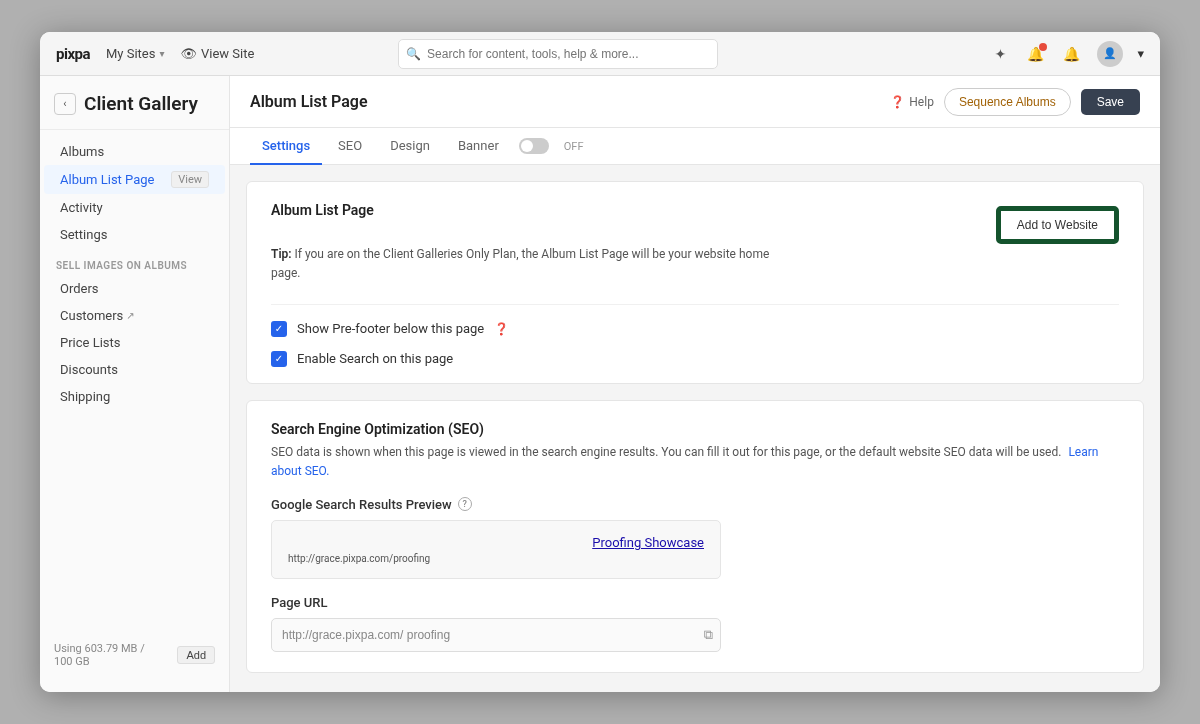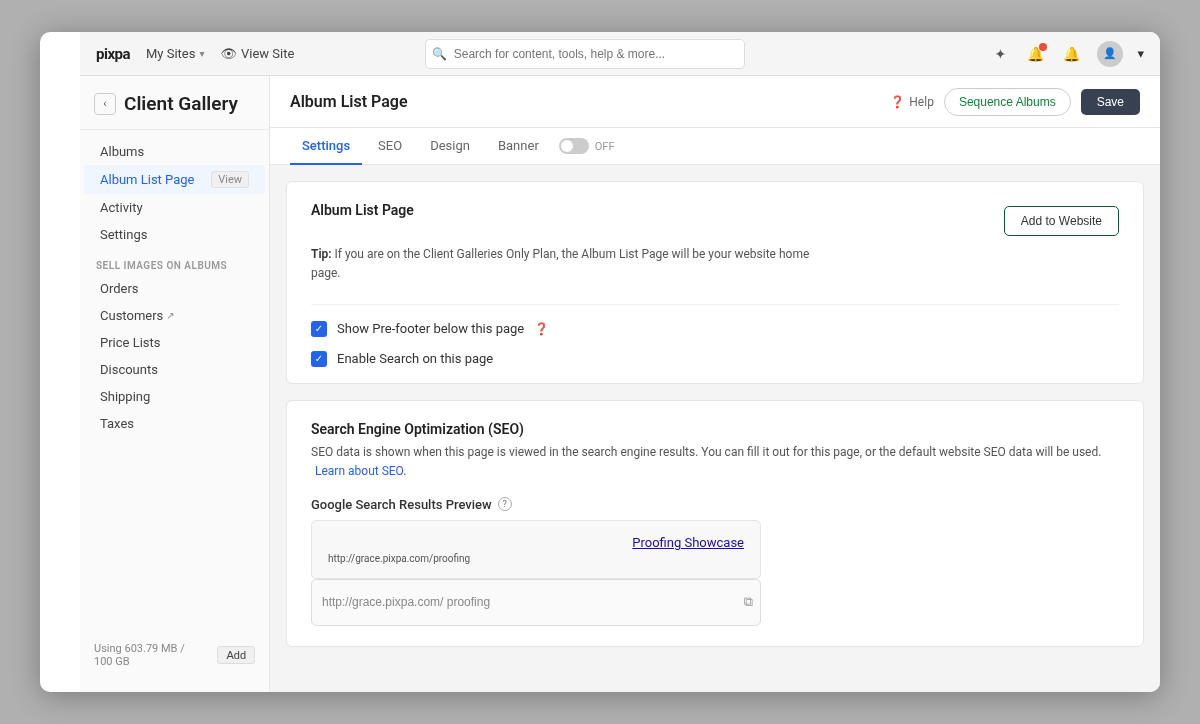--- a/index.html
+++ b/index.html
@@ -17,21 +17,20 @@
     }
     .app-window {
       width: 1120px;
       height: 660px;
       background: #fff;
       border-radius: 10px;
       overflow: hidden;
       display: flex;
       flex-direction: column;
       box-shadow: 0 4px 30px rgba(0,0,0,0.3);
-      padding-left: 40px;
     }
     
     .topbar {
       height: 44px;
       background: #f5f5f5;
       border-bottom: 1px solid #ddd;
       display: flex;
       align-items: center;
       padding: 0 16px;
       gap: 16px;
@@ -261,21 +260,21 @@
       font-size: 12px;
       color: #666;
       cursor: pointer;
     }
     .btn-secondary {
       background: #fff;
       border: 1px solid #ccc;
       border-radius: 14px;
       padding: 6px 14px;
       font-size: 12px;
-      color: #15803d;
+      color: #a16207;
       cursor: pointer;
     }
     .btn-primary {
       background: #374151;
       border: none;
       border-radius: 5px;
       padding: 6px 16px;
       font-size: 12px;
       color: #fff;
       cursor: pointer;
@@ -300,21 +299,21 @@
       margin-bottom: -1px;
     }
     .tab.active {
       color: #2563eb;
       border-bottom-color: #2563eb;
       font-weight: 500;
     }
     .tab-toggle {
       display: flex;
       align-items: center;
-      gap: 6px;
+      gap: 15px;
       margin-left: 4px;
       justify-content: center;
     }
     .toggle-off {
       background: #ccc;
       border-radius: 10px;
       width: 30px;
       height: 16px;
       position: relative;
       cursor: pointer;
@@ -374,21 +373,21 @@
       display: flex;
       align-items: flex-start;
       justify-content: space-between;
       padding: 20px 24px;
     }
     .card-content-left {
       max-width: 500px;
     }
     .btn-add-to-website {
       background: #fff;
-      border: 1px solid #14532d;
+      border: 5px solid #14532d;
       border-radius: 5px;
       padding: 7px 16px;
       font-size: 12px;
       color: #333;
       cursor: pointer;
       white-space: nowrap;
       margin-top: 4px;
     }
     .card-divider {
       height: 1px;
@@ -484,21 +483,21 @@
       font-weight: 500;
       color: #333;
       margin: 16px 0 8px;
     }
     .page-url-input-wrap {
       position: relative;
       max-width: 450px;
     }
     .page-url-input {
       width: 100%;
-      height: 47px;
+      height: 34px;
       border: 1px solid #ddd;
       border-radius: 5px;
       padding: 0 36px 0 10px;
       font-size: 12px;
       color: #888;
       background: #fafafa;
       outline: none;
     }
     .page-url-copy {
       position: absolute;
@@ -578,23 +577,20 @@
       </div>
       <div class="sidebar-item">
         <span>Price Lists</span>
       </div>
       <div class="sidebar-item">
         <span>Discounts</span>
       </div>
       <div class="sidebar-item">
         <span>Shipping</span>
       </div>
-      <div class="sidebar-item">
-        <span>Taxes</span>
-      </div>
 
       <div class="sidebar-footer">
         <span>Using 603.79 MB / 100 GB</span>
         <button class="add-btn">Add</button>
       </div>
     </div>
 
     <div class="content">
 
       <div class="content-header">
@@ -673,20 +669,21 @@
             <div class="seo-section-label">
               <span>Google Search Results Preview</span>
               <div class="seo-help-icon">?</div>
             </div>
 
             <div class="google-preview-box">
               <div class="google-preview-title">Proofing Showcase</div>
               <div class="google-preview-url">http://grace.pixpa.com/proofing</div>
             </div>
 
+            <div class="page-url-label">Page URL</div>
             <div class="page-url-input-wrap">
               <input class="page-url-input" type="text" value="http://grace.pixpa.com/ proofing" style="">
               <span class="page-url-copy">⧉</span>
             </div>
           </div>
         </div>
 
       </div>
     </div>
   </div>

